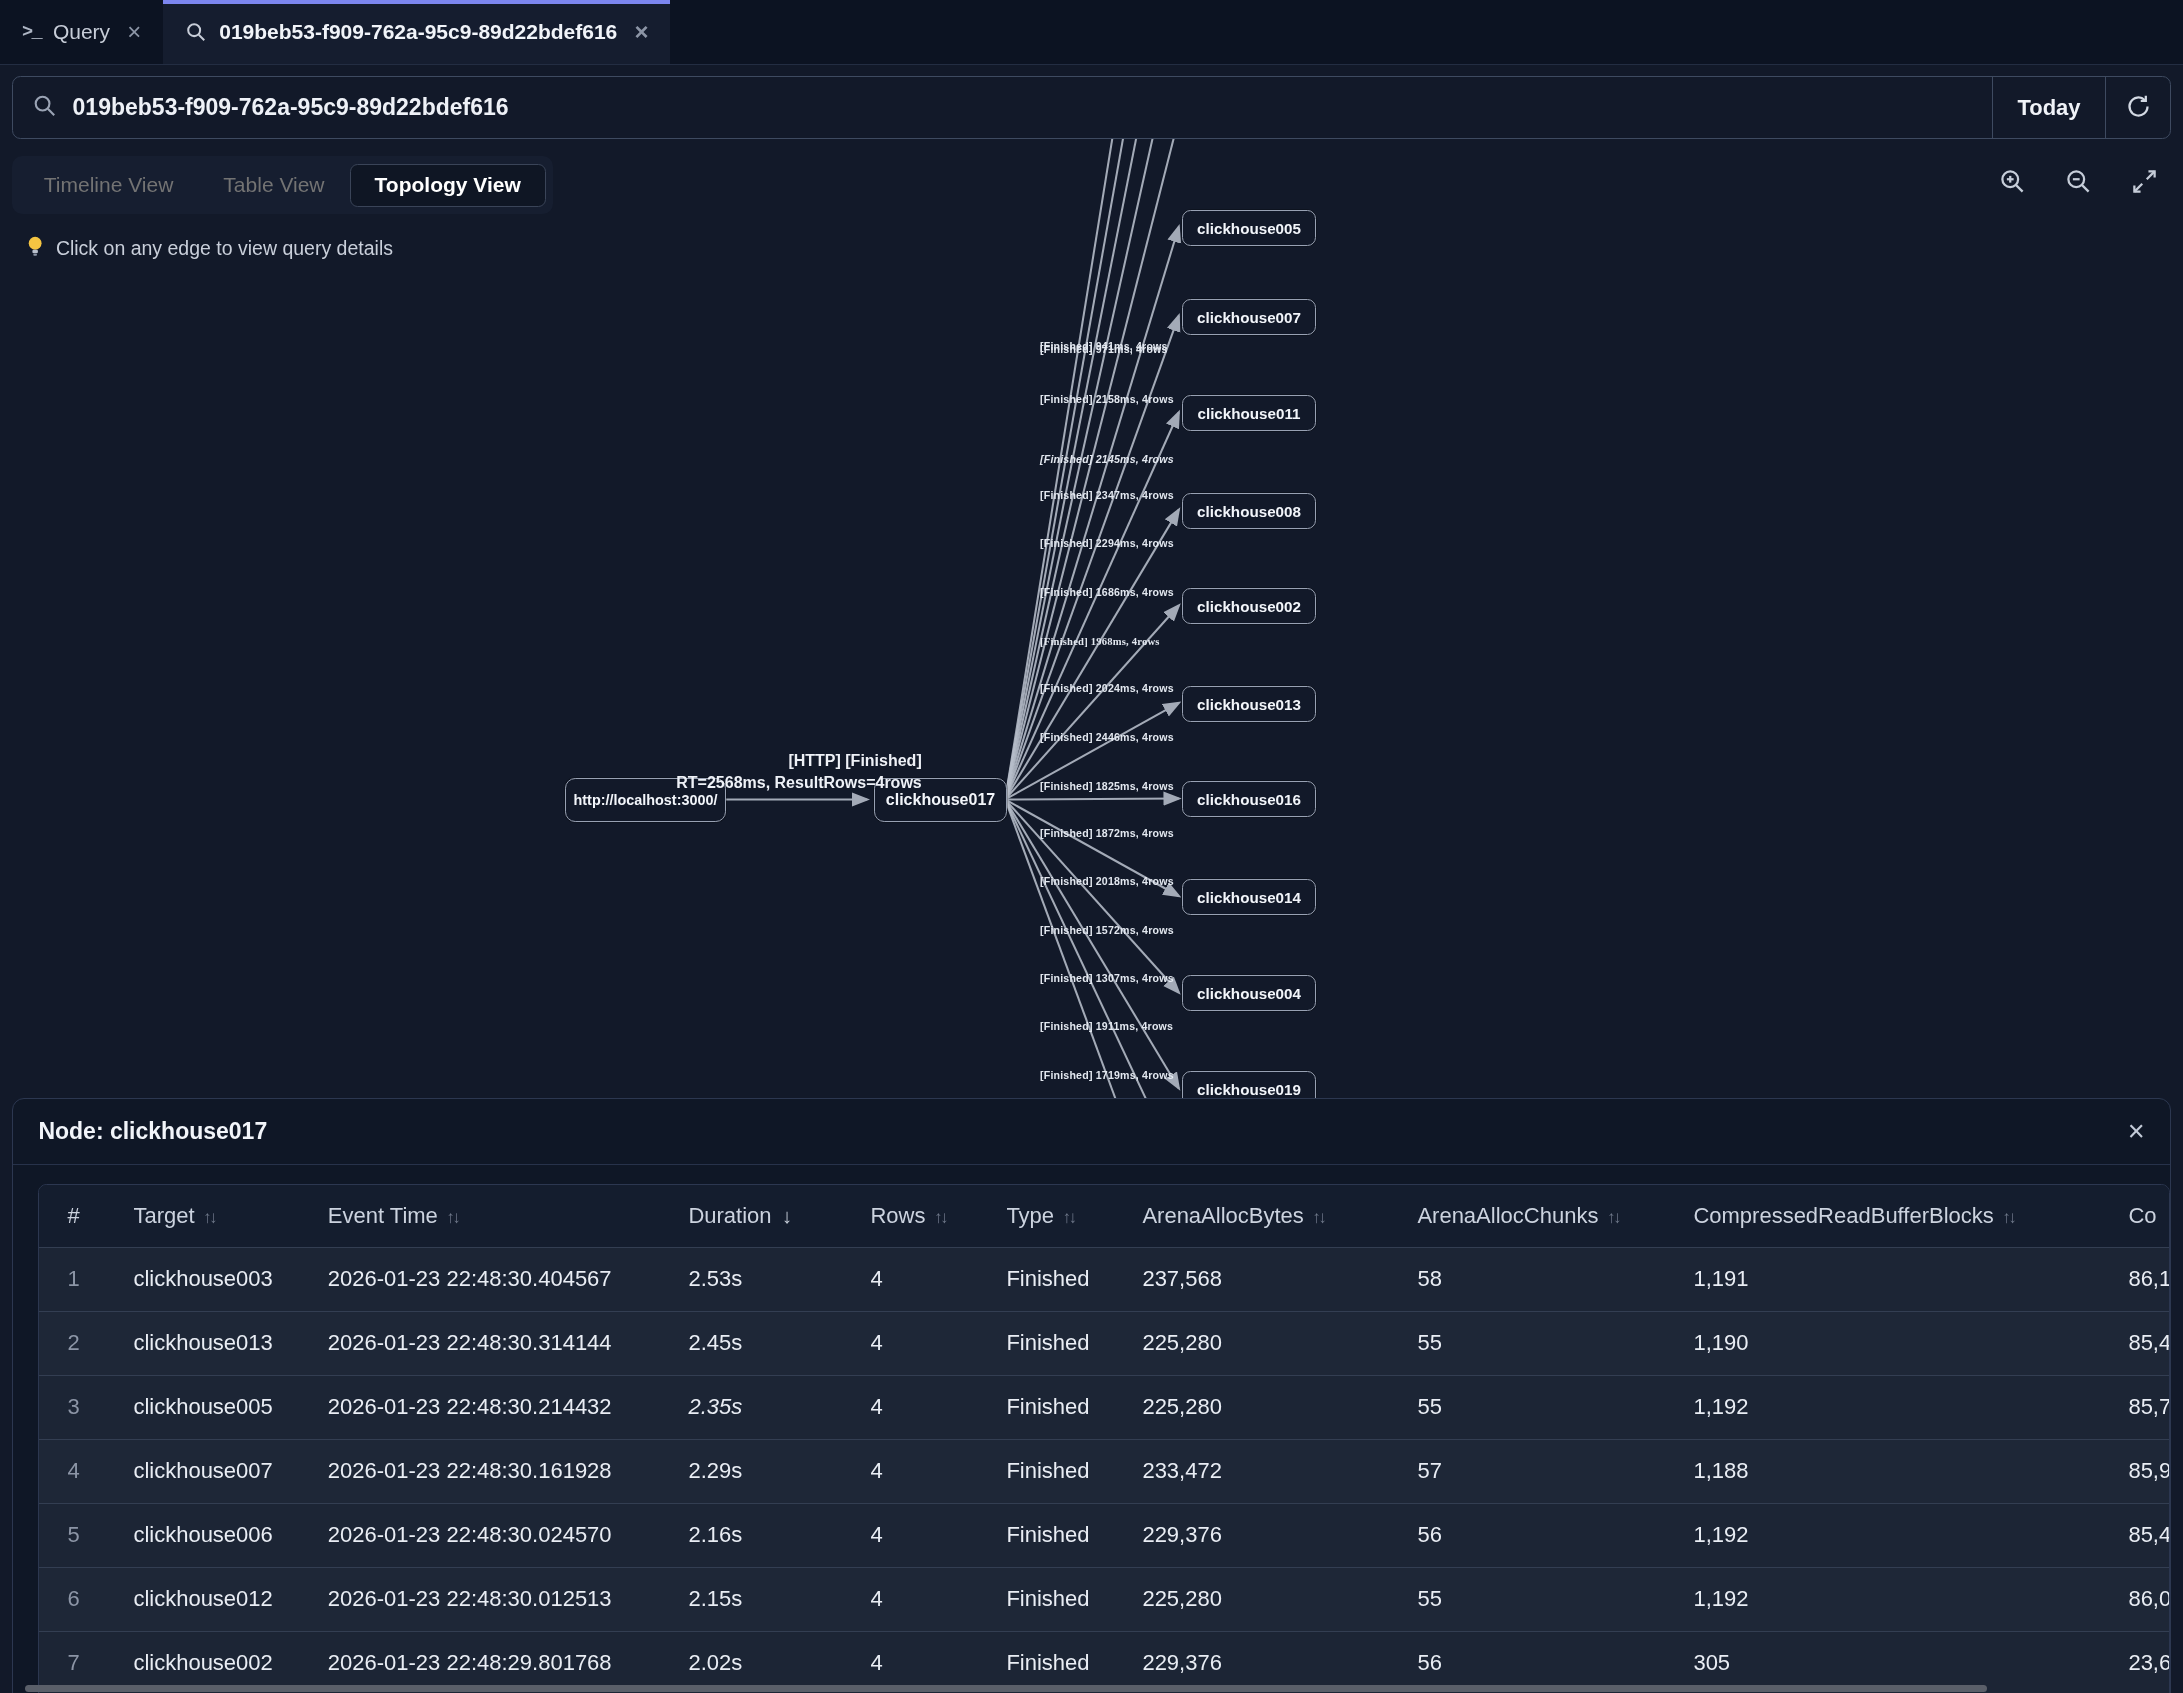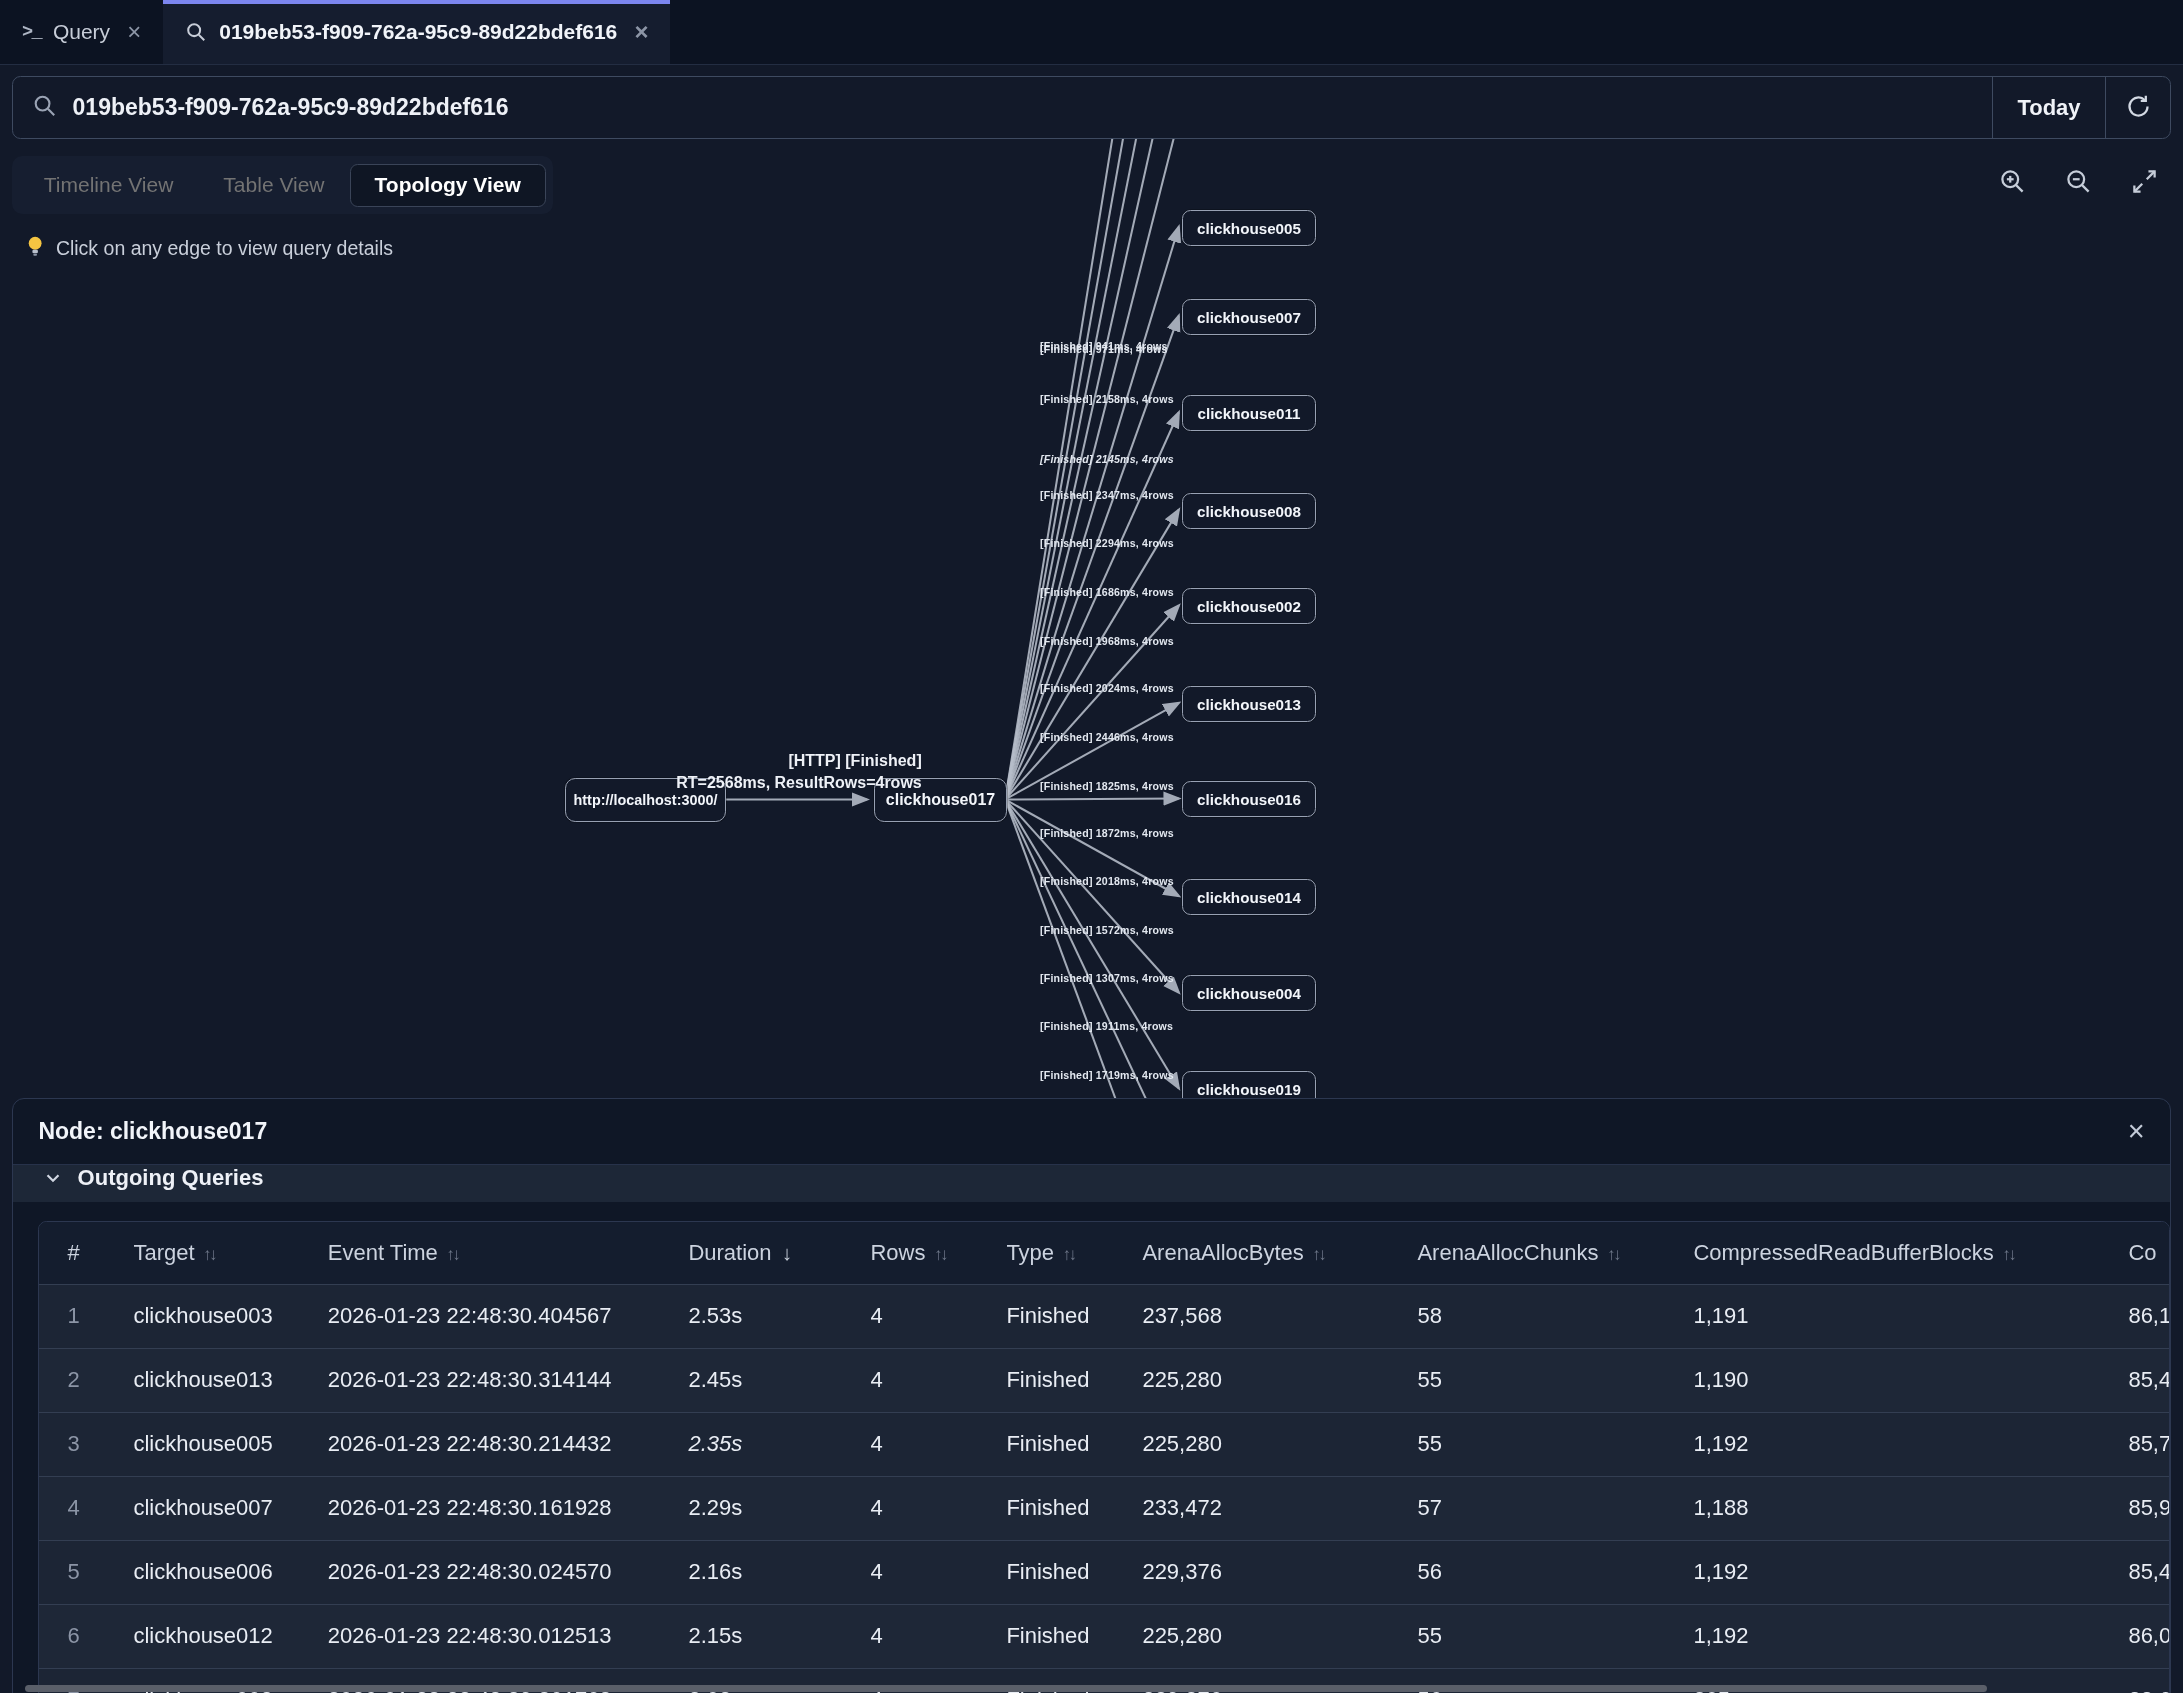--- a/index.html
+++ b/index.html
@@ -199,50 +199,40 @@
     <div class="gnode small" style="left: 1182px; top: 748px;">clickhouse014</div>
     <div class="gnode small" style="left: 1182px; top: 844px;">clickhouse004</div>
     <div class="gnode small" style="left: 1182px; top: 940px;">clickhouse019</div>
     <div class="edge-label" style="left: 1040px; top: 215px;">[Finished] 941ms, 4rows</div>
     <div class="edge-label" style="left: 1040px; top: 218px;">[Finished] 971ms, 4rows</div>
     <div class="edge-label" style="left: 1040px; top: 268px;">[Finished] 2158ms, 4rows</div>
     <div class="edge-label" style="left: 1040px; top: 328px; font-style: italic;">[Finished] 2145ms, 4rows</div>
     <div class="edge-label" style="left: 1040px; top: 364px;">[Finished] 2347ms, 4rows</div>
     <div class="edge-label" style="left: 1040px; top: 412px;">[Finished] 2294ms, 4rows</div>
     <div class="edge-label" style="left: 1040px; top: 461px;">[Finished] 1686ms, 4rows</div>
-    <div class="edge-label" style="left: 1040px; top: 510px;">[Finished] 1968ms, 4rows</div>
+    <div class="edge-label" style="left: 1040px; top: 510px; font-family: Liberation Serif, serif;">[Finished] 1968ms, 4rows</div>
     <div class="edge-label" style="left: 1040px; top: 557px;">[Finished] 2024ms, 4rows</div>
     <div class="edge-label" style="left: 1040px; top: 606px;">[Finished] 2446ms, 4rows</div>
     <div class="edge-label" style="left: 1040px; top: 655px;">[Finished] 1825ms, 4rows</div>
     <div class="edge-label" style="left: 1040px; top: 702px;">[Finished] 1872ms, 4rows</div>
     <div class="edge-label" style="left: 1040px; top: 750px;">[Finished] 2018ms, 4rows</div>
     <div class="edge-label" style="left: 1040px; top: 799px;">[Finished] 1572ms, 4rows</div>
     <div class="edge-label" style="left: 1040px; top: 847px;">[Finished] 1307ms, 4rows</div>
     <div class="edge-label" style="left: 1040px; top: 895px;">[Finished] 1911ms, 4rows</div>
     <div class="edge-label" style="left: 1040px; top: 944px;">[Finished] 1719ms, 4rows</div>
     <div class="root-edge-label" style="left: 799px; top: 619px; text-align: right;">
       <div>[HTTP] [Finished]</div>
       <div>RT=2568ms, ResultRows=4rows</div>
     </div>
   </div>
 
 <div class="panel">
   <div class="panel-header">
     <span class="panel-title">Node: clickhouse017</span>
     <span class="panel-close">×</span>
-  </div>
-  <div class="section-row">
-    <div class="section-inner">
-      <span class="chev">
-        <svg width="22" height="22" viewBox="0 0 24 24" fill="none" stroke="#cfd5e0" stroke-width="2.4">
-          <polyline points="6,9 12,15 18,9"></polyline>
-          </svg>
-      </span>
-      <span>Outgoing Queries</span>
-    </div>
   </div>
   <div class="table-wrap">
     <table id="oq-table">
         <colgroup>
           <col style="width:64px">
           <col style="width:199px">
           <col style="width:356px">
           <col style="width:182px">
           <col style="width:136px">
           <col style="width:136px">

